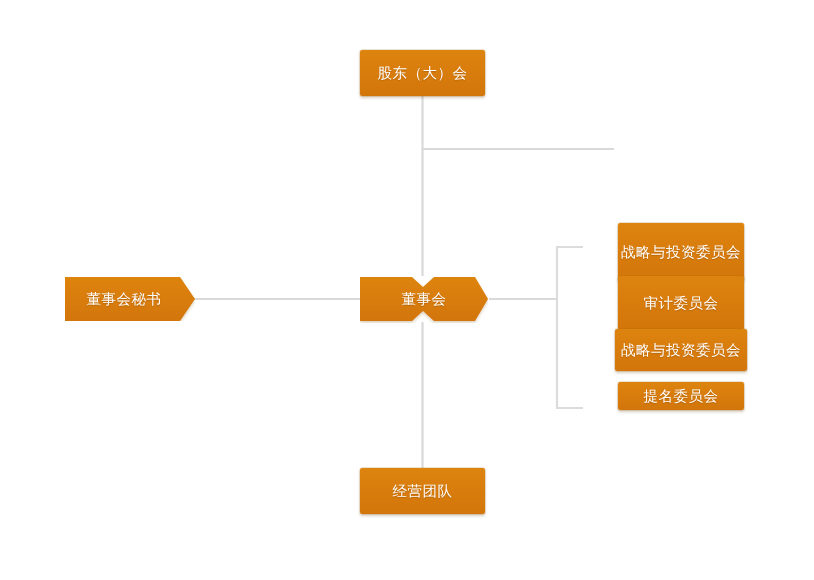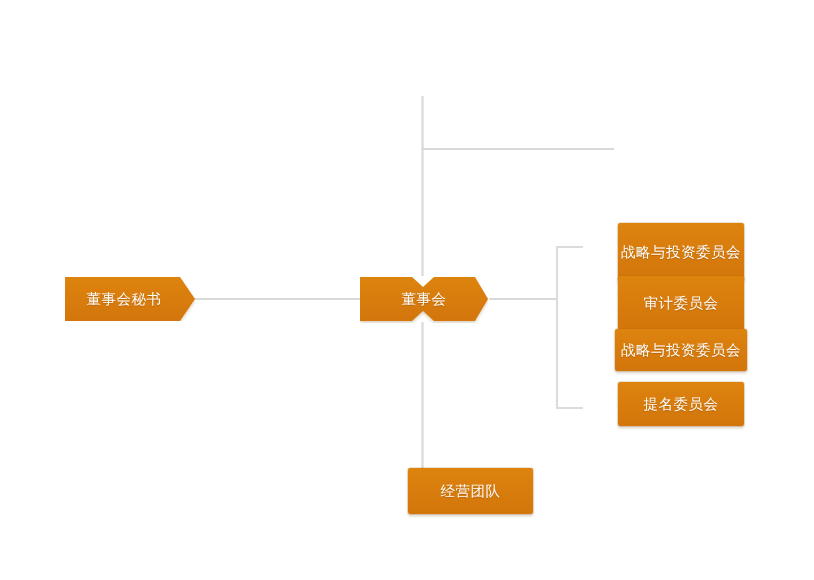--- a/index.html
+++ b/index.html
@@ -35,26 +35,26 @@
   .shaped{background:transparent;box-shadow:none;}
   .shaped > svg{position:absolute;left:0;top:0;}
   .shaped > span{position:relative;z-index:2;}
   .lbl{position:relative;display:block;}
 
   
   #n-shareholders{left:360px;top:50px;width:125px;height:46px;}
   #n-supervisory{left:613px;top:126px;width:129px;height:46px;}
   #n-board{left:360px;top:275px;width:128px;height:48px;}
   #n-secretary{left:65px;top:277px;width:130px;height:44px;}
-  #n-management{left:360px;top:468px;width:125px;height:46px;margin-left:48px;}
+  #n-management{left:360px;top:468px;width:125px;height:46px;}
 
   #n-c0{left:618px;top:223px;width:126px;height:58px;}
   #n-c1{left:618px;top:276px;width:126px;height:54px;}
   #n-c2{left:615px;top:329px;width:132px;height:42px;}
-  #n-c3{left:618px;top:382px;width:126px;height:44px;}
+  #n-c3{left:618px;top:382px;width:126px;height:28px;}
 </style>
 </head>
 <body>
 
 <div id="canvas">
 
   <svg id="lines" viewBox="0 0 814 580" xmlns="http://www.w3.org/2000/svg">
     <g stroke="#d9d9d9" stroke-width="2.2" fill="none" stroke-linecap="butt">
 
       <line x1="422.5" y1="96" x2="422.5" y2="276"></line>
@@ -64,20 +64,23 @@
       <line x1="194" y1="299" x2="362" y2="299"></line>
 
       <line x1="422.5" y1="322" x2="422.5" y2="469"></line>
 
       <line x1="489" y1="299" x2="557" y2="299"></line>
     </g>
 
     <path d="M 583 247 L 557 247 L 557 408 L 583 408" stroke="#dcdcdc" stroke-width="2.2" fill="none" stroke-linejoin="miter" stroke-linecap="butt"></path>
   </svg>
 
+  <div class="node rect" id="n-shareholders">
+    <span class="lbl">股东（大）会</span>
+  </div>
 
 
   <div class="node shaped" id="n-secretary">
     <svg width="130" height="44" viewBox="0 0 130 44" xmlns="http://www.w3.org/2000/svg">
       <defs>
         <linearGradient id="gradSec" x1="0" y1="0" x2="0" y2="1">
           <stop offset="0%" stop-color="#dd840f"></stop>
           <stop offset="45%" stop-color="#d97d0d"></stop>
           <stop offset="100%" stop-color="#d2760b"></stop>
         </linearGradient>

